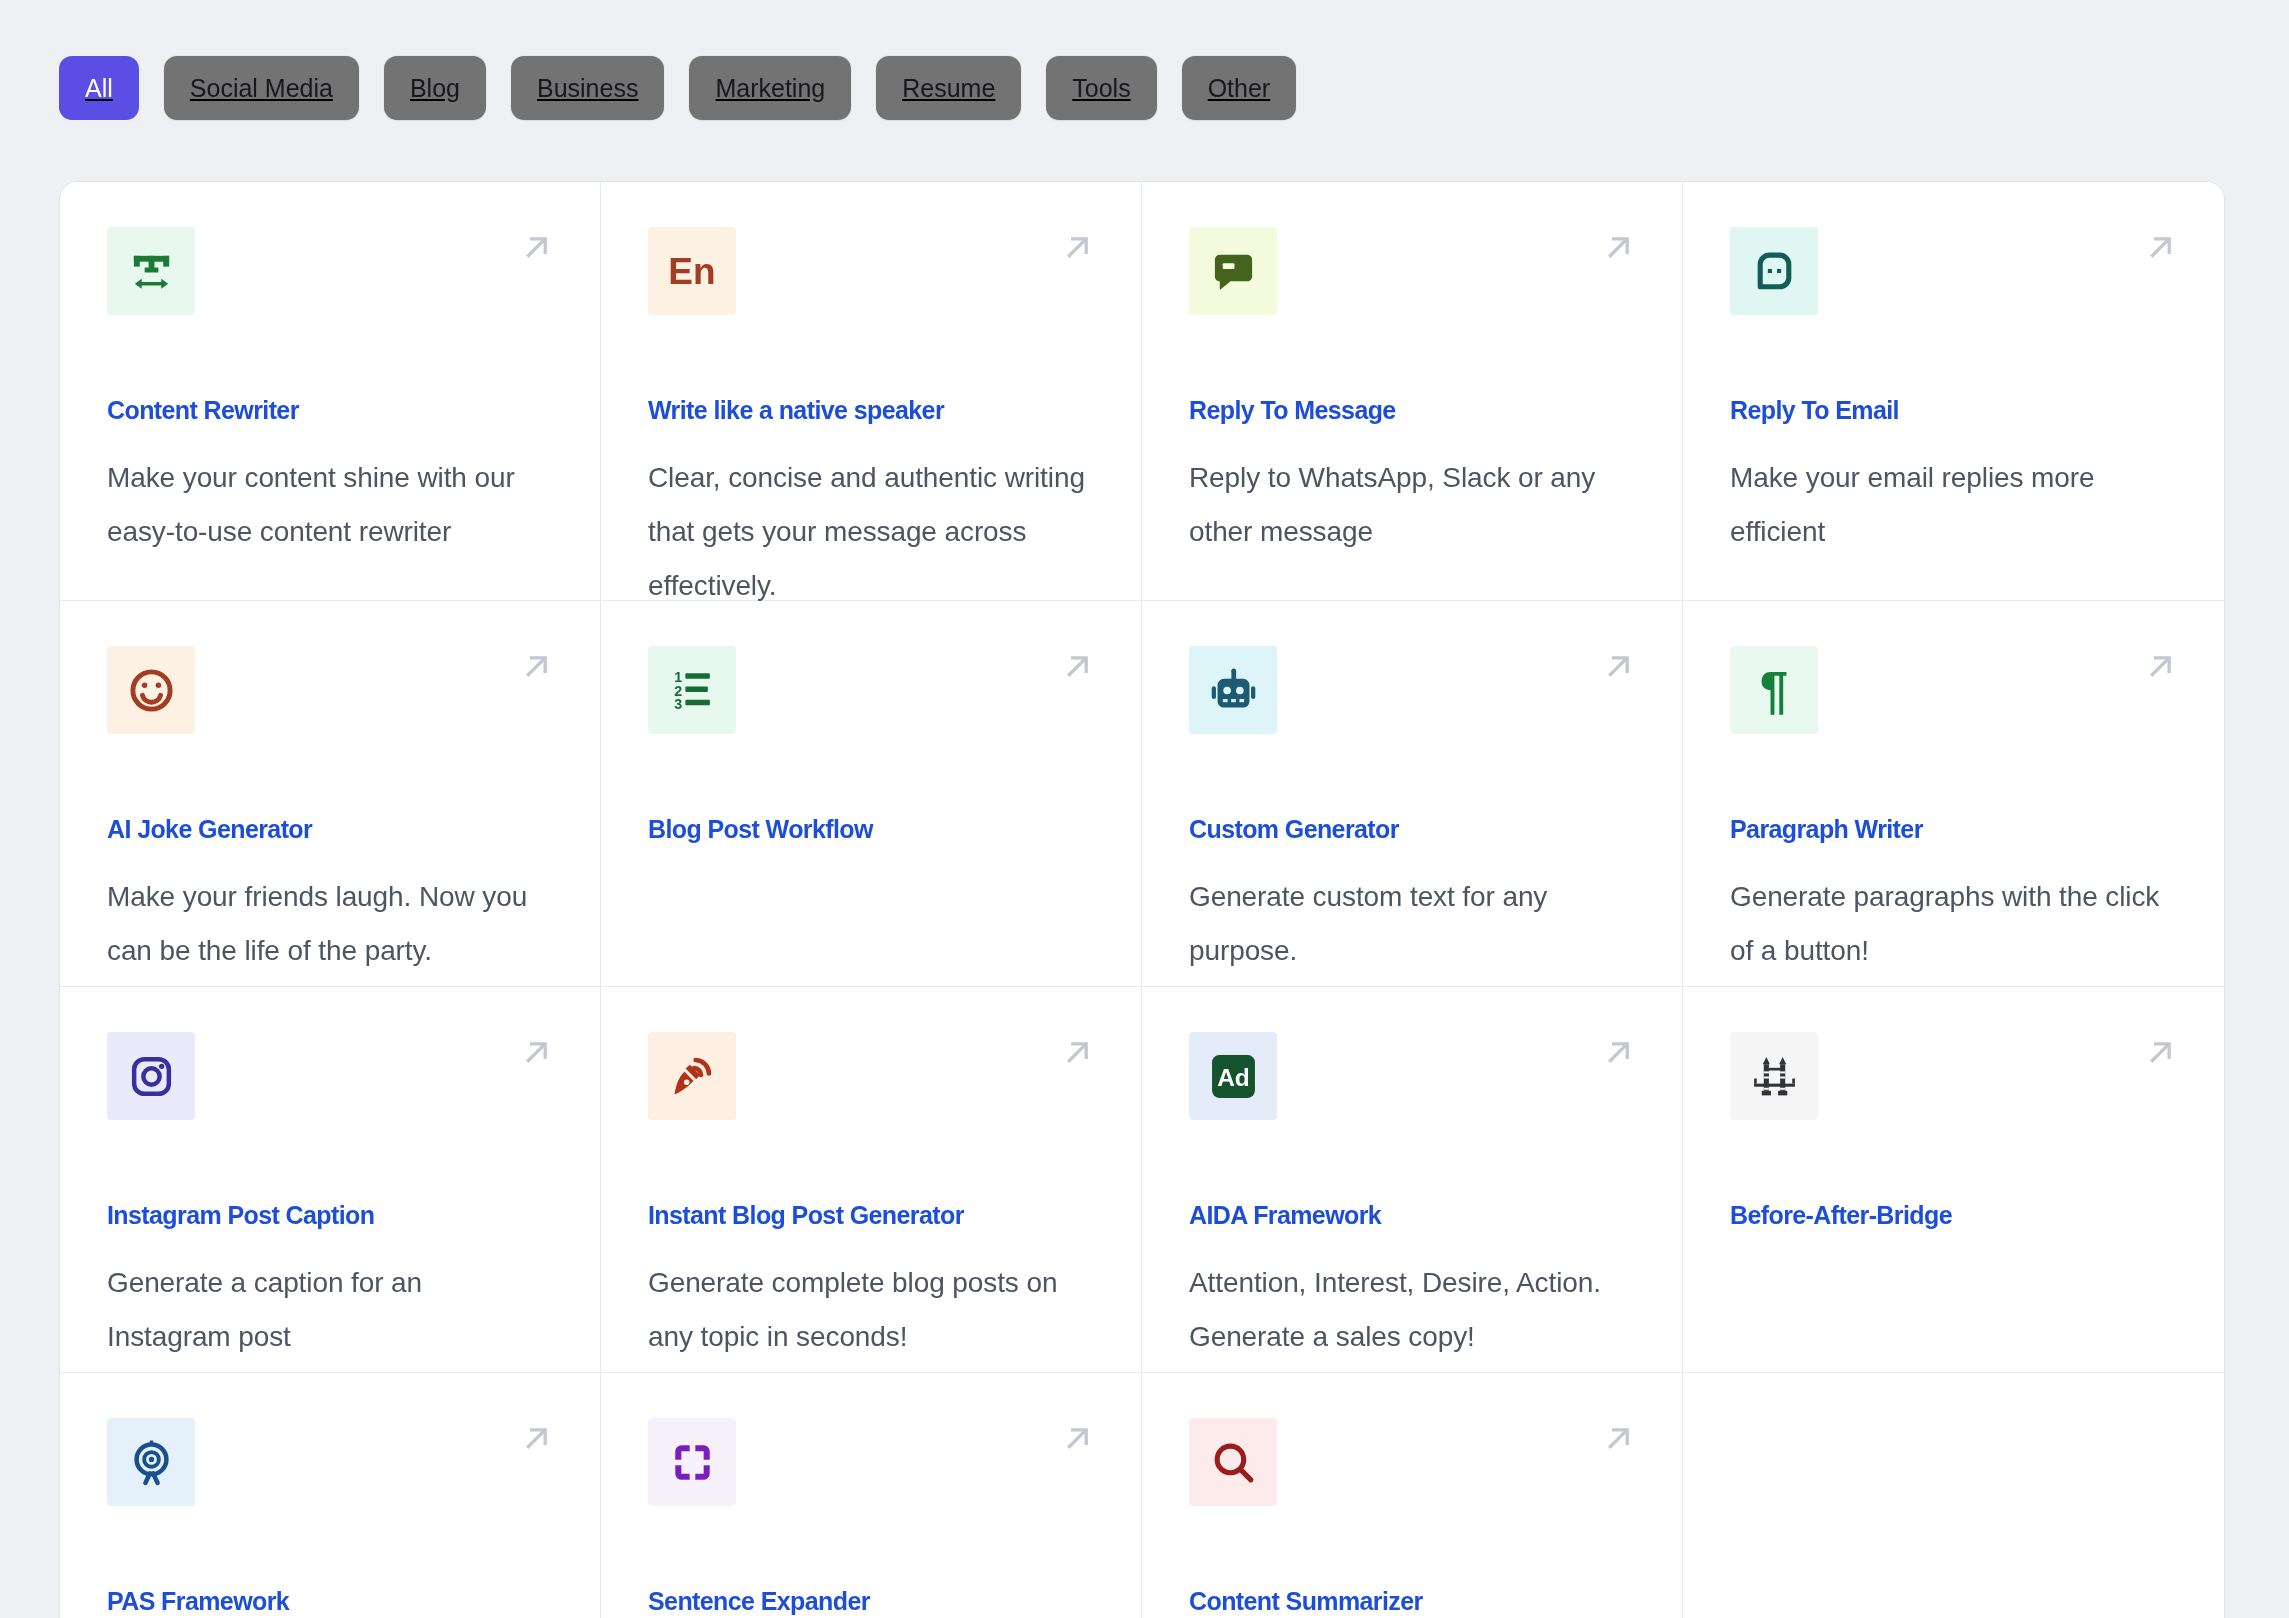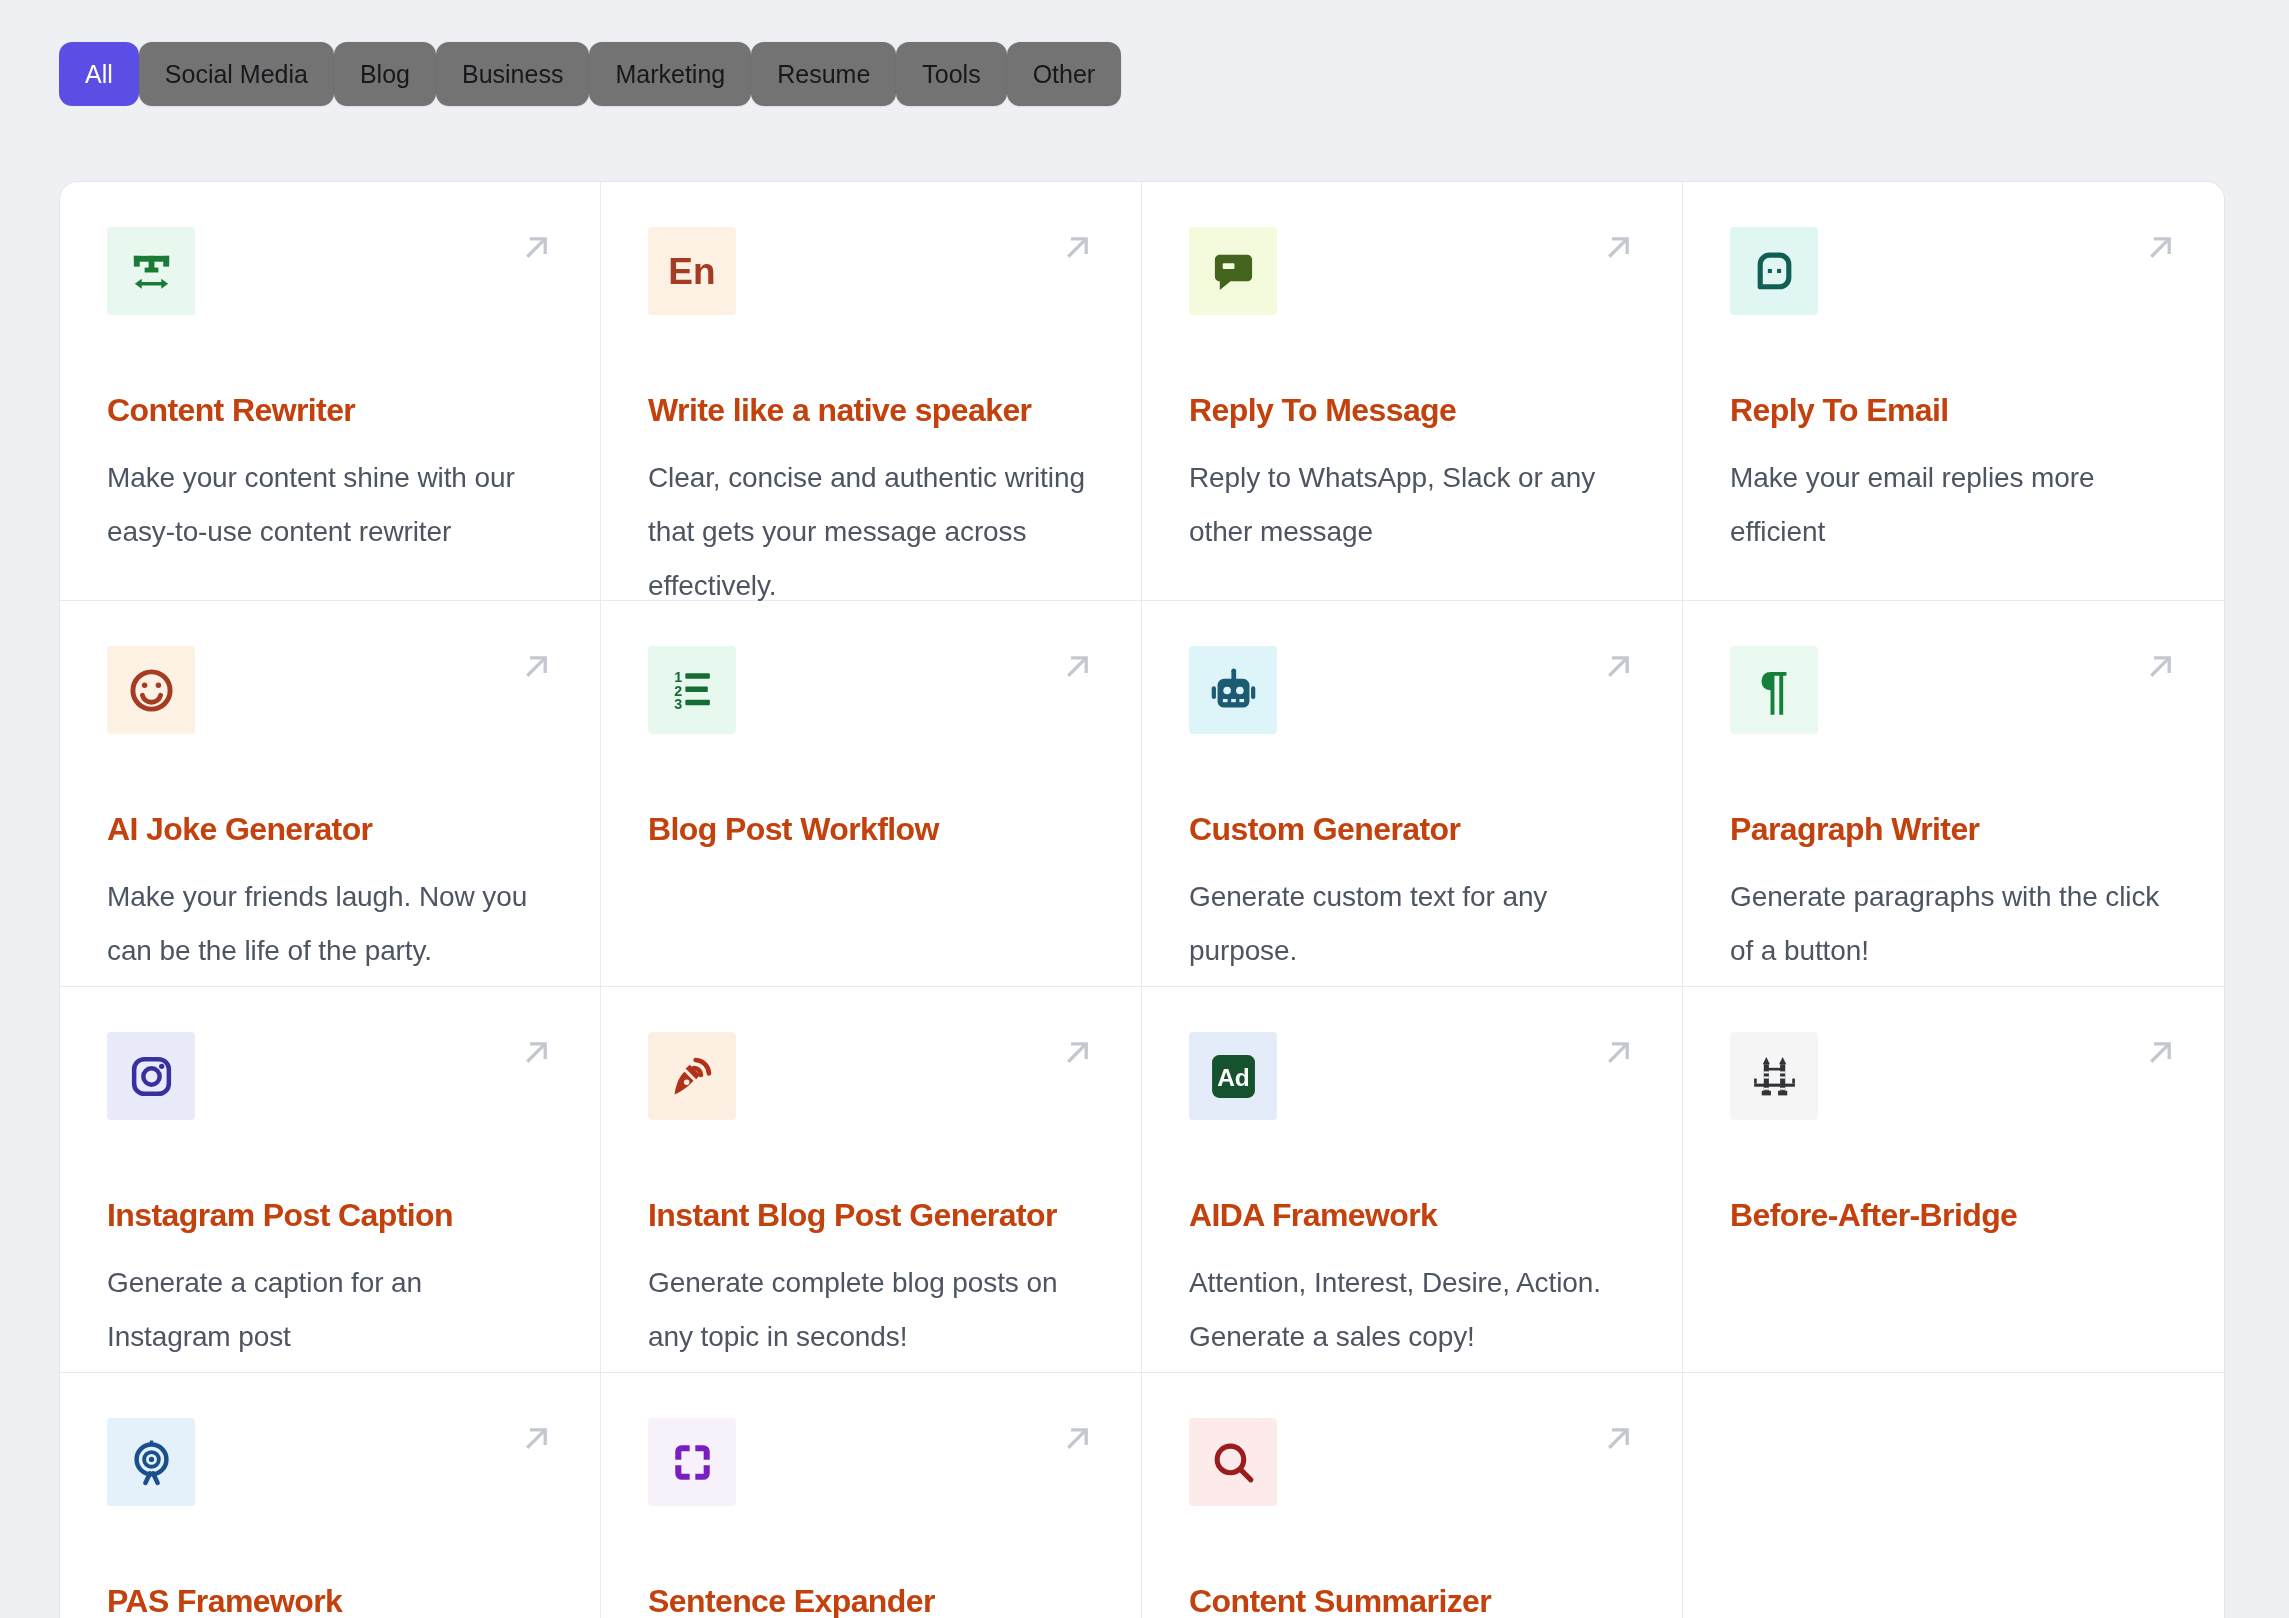--- a/index.html
+++ b/index.html
@@ -3,21 +3,21 @@
 <meta charset="utf-8">
 <style>
   html,body{margin:0;padding:0;}
   body{
     width:2290px;height:1618px;position:relative;overflow:hidden;
     background:#eef0f3;
     font-family:"Liberation Sans","DejaVu Sans",sans-serif;
     -webkit-font-smoothing:antialiased;
   }
   
-  .filters{position:absolute;left:59px;top:42px;display:flex;}
+  .filters{position:absolute;left:59px;top:56px;display:flex;gap:25px;text-decoration:underline;}
   .chip{
     height:64px;padding:0 26px;border:0;border-radius:13px;
     background:#737373;color:#17181c;font-size:25px;font-weight:400;
     font-family:inherit;display:flex;align-items:center;cursor:pointer;
     box-shadow:0 0.9px 1.9px rgba(16,24,40,.06),0 0 0 0.9px rgba(16,24,40,.02);
   }
   .chip.active{color:#ffffff;font-weight:500;box-shadow:none;}
   
   .grid{
     position:absolute;left:59px;top:181px;width:2164px;
@@ -34,22 +34,22 @@
   .card:nth-child(4n){border-right:0;}
   .icon-box{
     width:88px;height:88px;border-radius:4px;
     display:flex;align-items:center;justify-content:center;
     margin-bottom:75px;
   }
   .icon-box svg{display:block;}
   .icon-text{font-weight:700;font-size:37px;line-height:1;}
   .pilcrow{font-weight:700;font-size:51px;line-height:1;}
   .card h3{
-    margin:0 0 19.7px 0;font-size:32px;line-height:41px;font-weight:700;
-    letter-spacing:-0.6px;color:#c2410c;white-space:nowrap;
+    margin:0 0 19.7px 0;font-size:25px;line-height:41px;font-weight:700;
+    letter-spacing:-0.6px;color:#1d4ed8;white-space:nowrap;
   }
   .card p{
     margin:0;font-size:28px;line-height:54px;color:#4d5462;
     letter-spacing:-0.1px;max-width:454px;
   }
   .arrow{
     position:absolute;top:47px;right:45px;width:37px;height:37px;color:#c3c7d0;
   }
 </style>
 </head>

